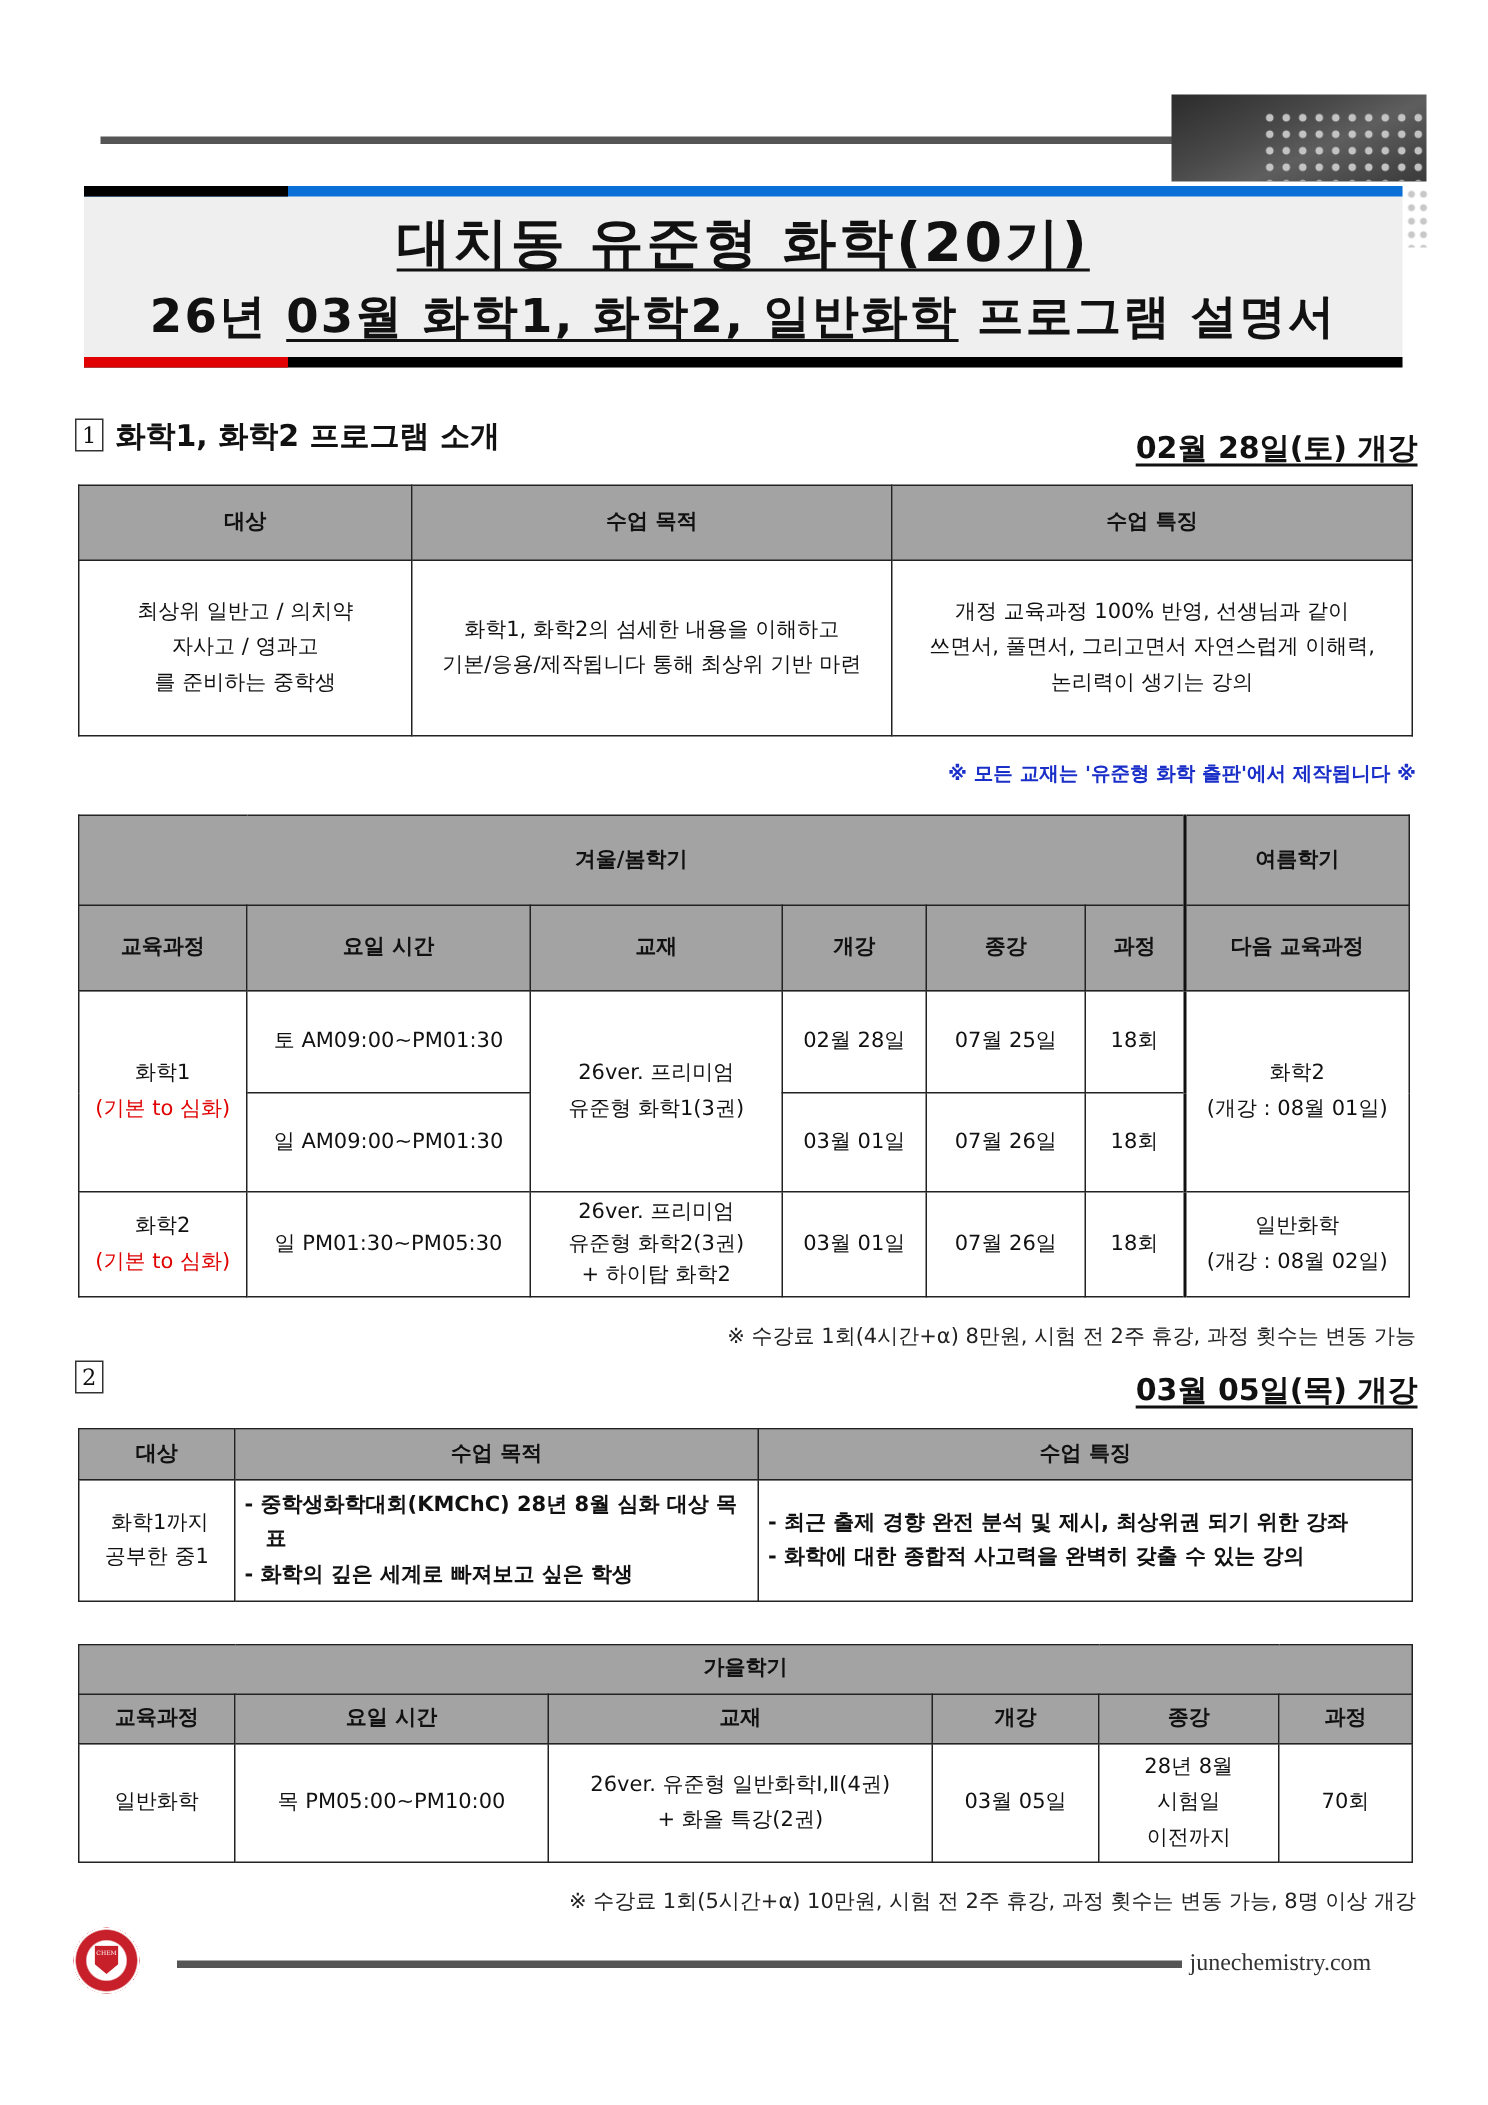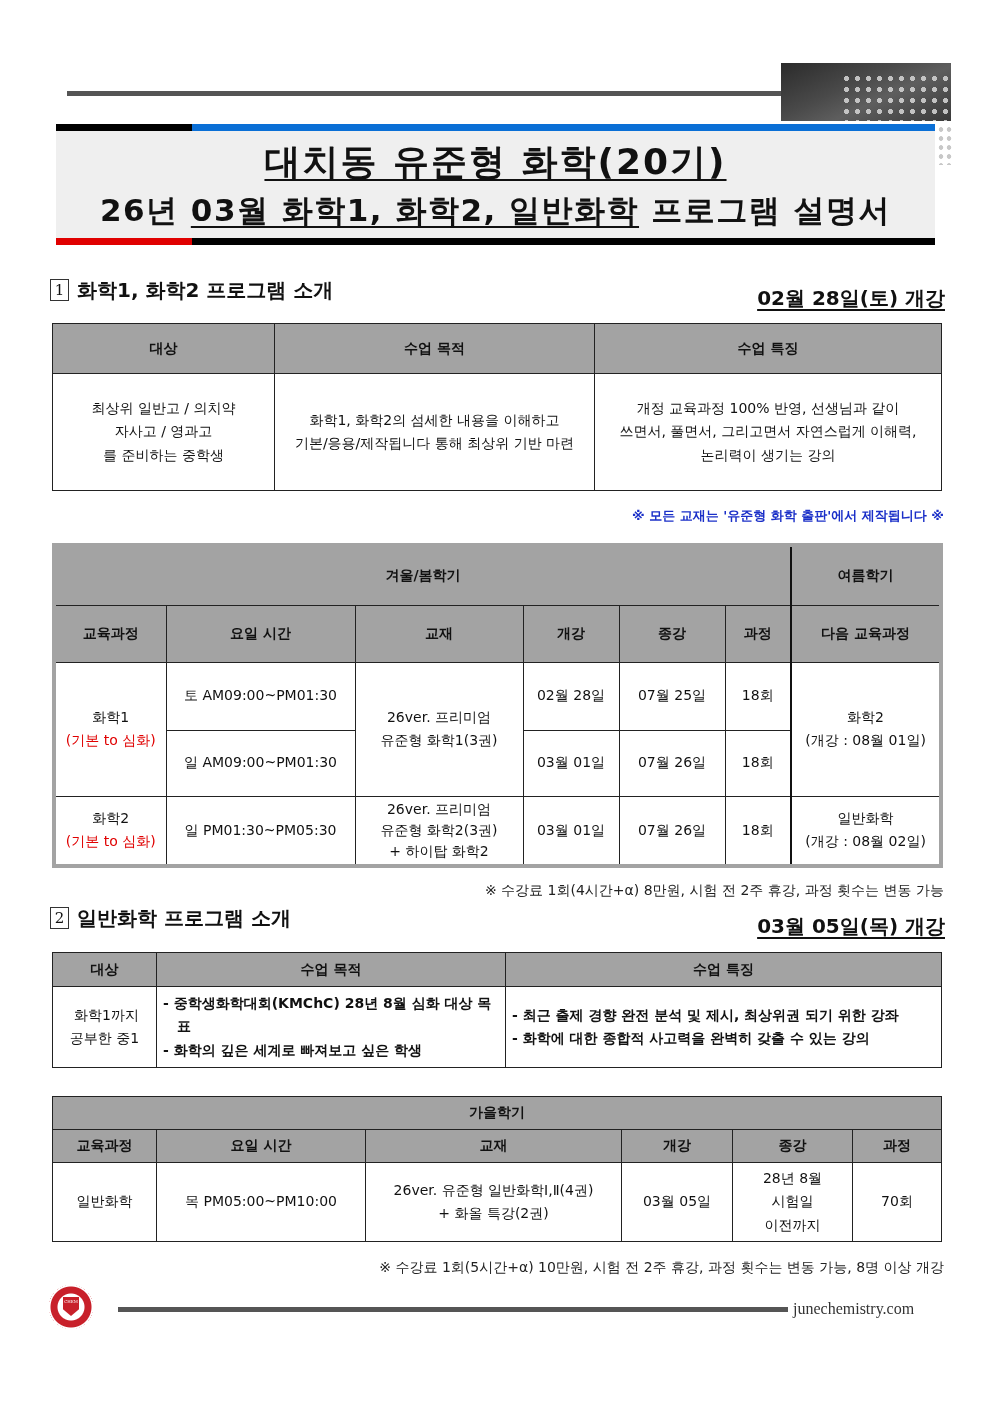--- a/index.html
+++ b/index.html
@@ -33,21 +33,21 @@
   .sec-title { font-size: 20px; font-weight: bold; display: flex; align-items: center; gap: 8px; }
   .sec-num { display: inline-block; width: 19px; height: 22px; border: 1px solid #333; font-size: 15px; font-weight: normal;
     line-height: 20px; text-align: center; font-family: "DejaVu Serif", serif; }
   .sec-date { font-size: 20px; font-weight: bold; text-decoration: underline; text-decoration-thickness: 2px; text-underline-offset: 4px; margin-top: 17px; }
 
   
   table { position: absolute; border-collapse: collapse; table-layout: fixed; font-size: 14px; }
   td, th { border: 1px solid #222; text-align: center; vertical-align: middle; font-weight: normal; line-height: 1.65; }
   th { background: #a3a3a3; font-weight: bold; font-size: 14px; }
   .red { color: #e00000; }
-  .outer-thick { border: 4px solid #a3a3a3; }
+  .outer-thick { border: 1px solid #a3a3a3; }
 
   .left-cell { text-align: left; padding-left: 6px; font-weight: bold; }
   .bullet-line { display: block; padding-left: 14px; text-indent: -14px; }
 
   .note-blue { position: absolute; right: 48px; top: 507px; font-size: 13px; font-weight: bold; color: #1a2fc8; }
   .note { position: absolute; right: 48px; font-size: 14px; color: #222; }
 
   
   .logo { position: absolute; left: 49px; top: 1285px; width: 44px; height: 44px; border-radius: 50%;
     background: radial-gradient(circle at 50% 50%, #fff 0 13px, #c8202a 14px 20px, #fff 21px 22px, #c8202a 22px); }
@@ -192,21 +192,20 @@
     </td>
   </tr>
 </tbody>
   </table>
 
 <div class="note" style="top:882px;">※ 수강료 1회(4시간+α) 8만원, 시험 전 2주 휴강, 과정 횟수는 변동 가능</div>
 
 <div class="sec-head" style="top:903px;">
   <div class="sec-title">
     <span class="sec-num">2</span>
-    <span>일반화학 프로그램 소개</span>
   </div>
   <div class="sec-date">03월 05일(목) 개강</div>
 </div>
 
 <table style="left:52px; top:952px; width:889px; height:116px;">
   <colgroup>
       <col style="width:104px">
       <col style="width:349px">
       <col style="width:436px">
     </colgroup>

